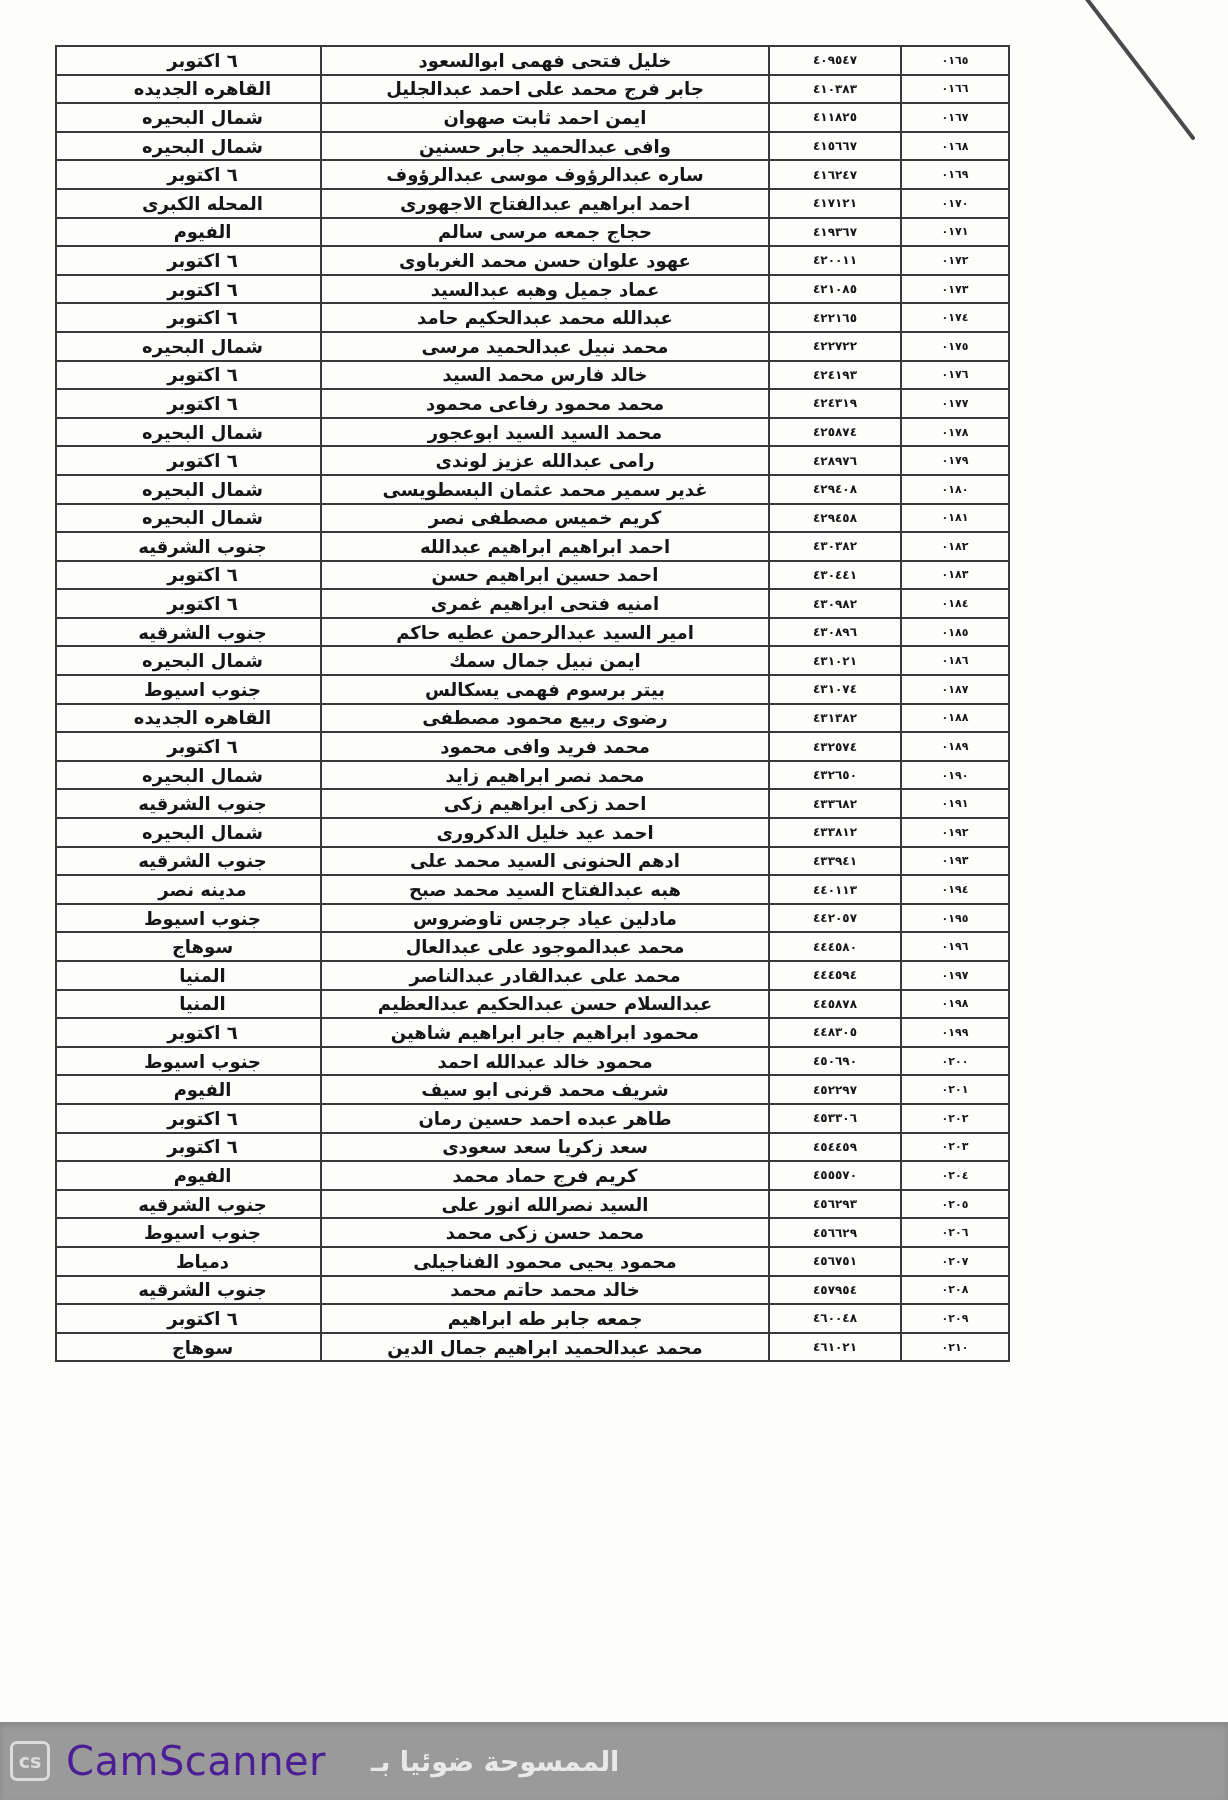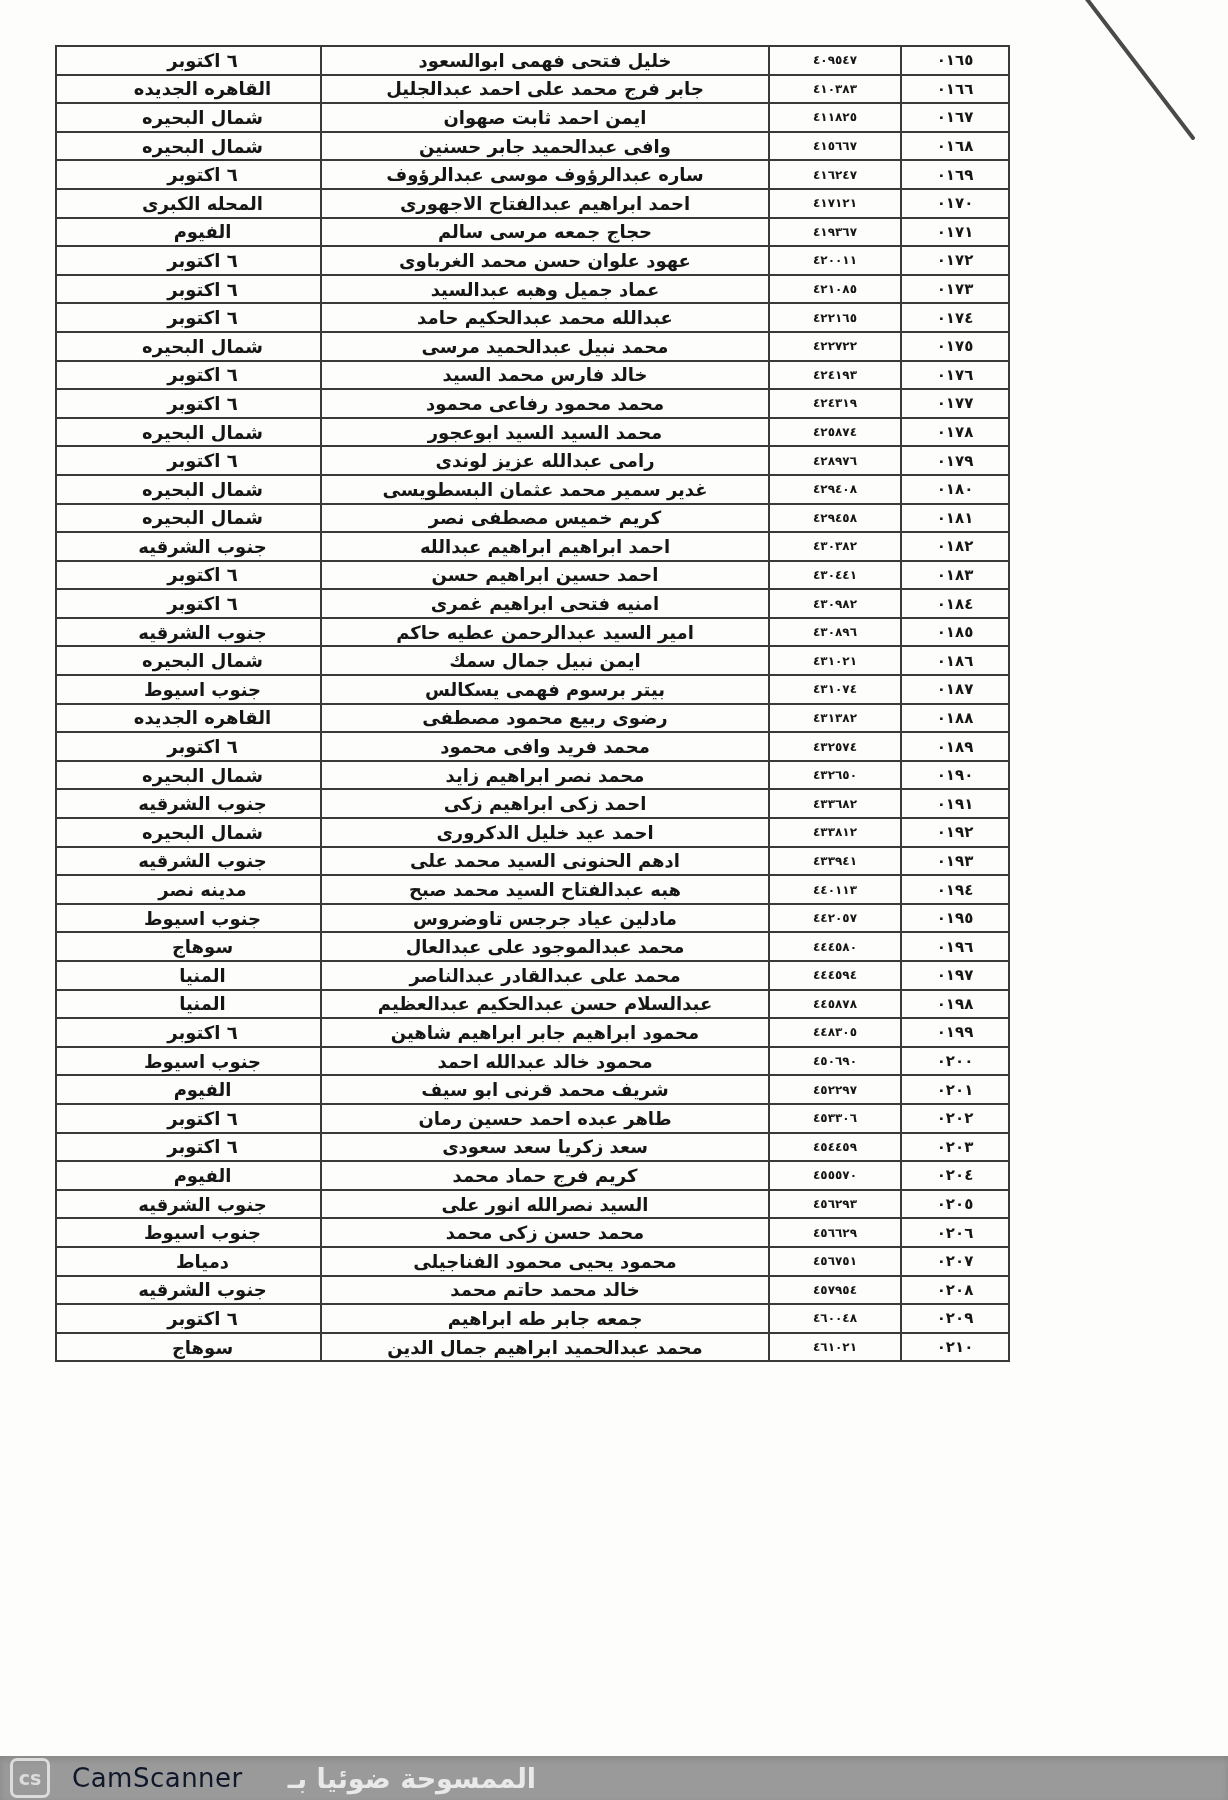--- a/index.html
+++ b/index.html
@@ -31,47 +31,47 @@
     border:2px solid #3a3a3a;
     height:26.6px;
     text-align:center;
     vertical-align:middle;
     color:#161616;
     font-weight:700;
     padding:0 4px;
     white-space:nowrap;
     overflow:hidden;
   }
-  td.col-serial{font-size:15px;letter-spacing:4px;}
+  td.col-serial{font-size:11px;letter-spacing:4px;}
   td.col-code{font-size:12px;letter-spacing:4px;}
   td.col-name{font-size:18px;}
   td.col-gov{font-size:18px;padding-left:32px;}
   .footer-bar{
     position:absolute;
     left:0;bottom:0;
-    width:100%;height:44px;
+    width:100%;height:78px;
     background:#9a9a9a;
     display:flex;
     align-items:center;
     box-shadow:inset 0 3px 6px rgba(0,0,0,.12);
   }
   .cs-logo{
     width:34px;height:34px;
     border:3px solid #dcdcdc;
     border-radius:7px;
     margin-left:10px;
     display:flex;align-items:center;justify-content:center;
     color:#dcdcdc;
     font-size:19px;font-weight:700;
     letter-spacing:0;
   }
   .brand{
-    margin-left:22px;
-    font-size:26px;
-    color:#0f172a;
+    margin-left:16px;
+    font-size:40px;
+    color:#4c1d95;
     font-weight:400;
     letter-spacing:.5px;
   }
   .watermark{
     margin-left:45px;
     font-size:27px;
     color:#e9e9e9;
     direction:rtl;
     font-weight:700;
   }

